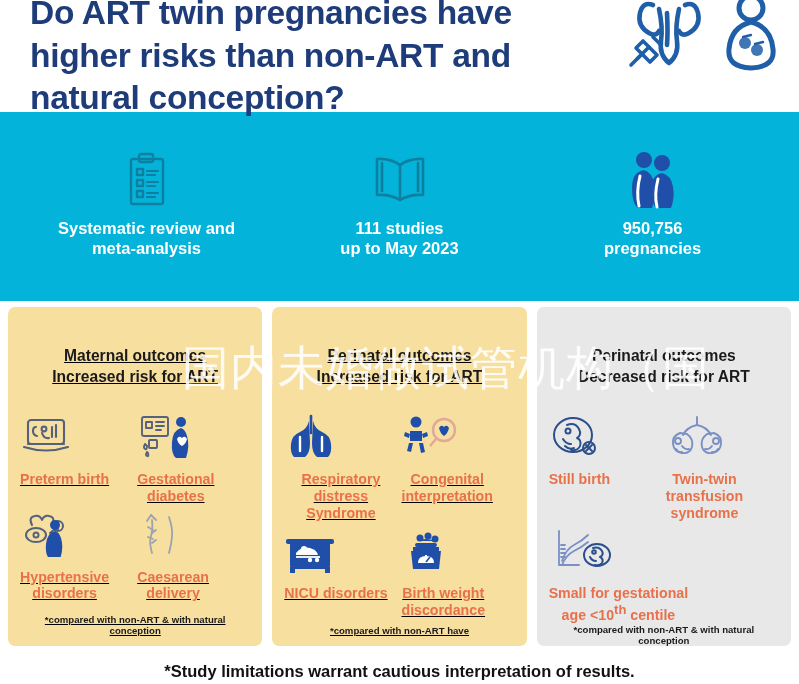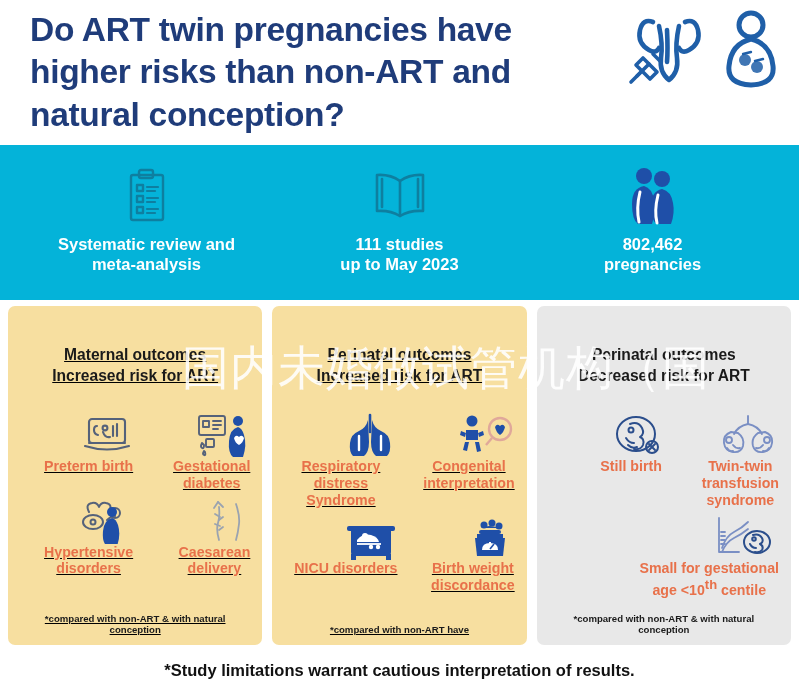--- a/index.html
+++ b/index.html
@@ -8,21 +8,21 @@
     width: 799px;
     height: 684px;
     background: #ffffff;
     font-family: "Liberation Sans", sans-serif;
     overflow: hidden;
     position: relative;
   }
 
   
   .header {
-    height: 145px;
+    height: 112px;
     background: #ffffff;
     display: flex;
     align-items: center;
     padding: 0 18px 0 30px;
     position: relative;
   }
   .header-title {
     font-size: 33.5px;
     font-weight: bold;
     color: #1F3C7A;
@@ -34,21 +34,21 @@
   .header-icons {
     display: flex;
     align-items: flex-start;
     gap: 6px;
     margin-left: auto;
     padding-bottom: 42px;
   }
 
   
   .stats-band {
-    height: 155px;
+    height: 189px;
     background: #04B3D9;
     display: flex;
     align-items: center;
     padding: 4px 20px 10px 20px;
   }
   .stat {
     flex: 1 1 0;
     display: flex;
     flex-direction: column;
     align-items: center;
@@ -106,22 +106,22 @@
     row-gap: 4px;
     padding-top: 14px;
   }
   .panel-grid.single-last .item-full {
     grid-column: 1 / span 2;
   }
 
   .item {
     display: flex;
     flex-direction: column;
-    align-items: flex-end;
-    gap: 0;
+    align-items: flex-start;
+    gap: 12px;
     padding: 0 2px;
   }
   .item-icon {
     height: 48px;
     display: flex;
     align-items: flex-end;
     justify-content: center;
   }
   .item-label {
     color: #E8714A;
@@ -262,21 +262,21 @@
           <path d="M20 20 Q8 22 8 38 Q8 54 14 58 L28 58 Q32 46 30 34 Q28 22 20 20 Z"></path>
           <circle cx="38" cy="13" r="8"></circle>
           <path d="M38 23 Q27 25 27 41 Q27 55 33 58 L47 58 Q51 47 49 37 Q47 25 38 23 Z"></path>
         </g>
         <g stroke="#ffffff" stroke-width="3" fill="none" stroke-linecap="round">
           <path d="M16 26 Q12 42 15 56"></path>
           <path d="M34 29 Q30 45 33 57"></path>
         </g>
       </svg>
     </span>
-    <span class="stat-label">802,462
+    <span class="stat-label">950,756
 pregnancies</span>
   </div>
 
 </div>
 
 <div class="panels">
 
   <div class="panel yellow">
     <div class="panel-heading">Maternal outcomes
 Increased risk for ART</div>

